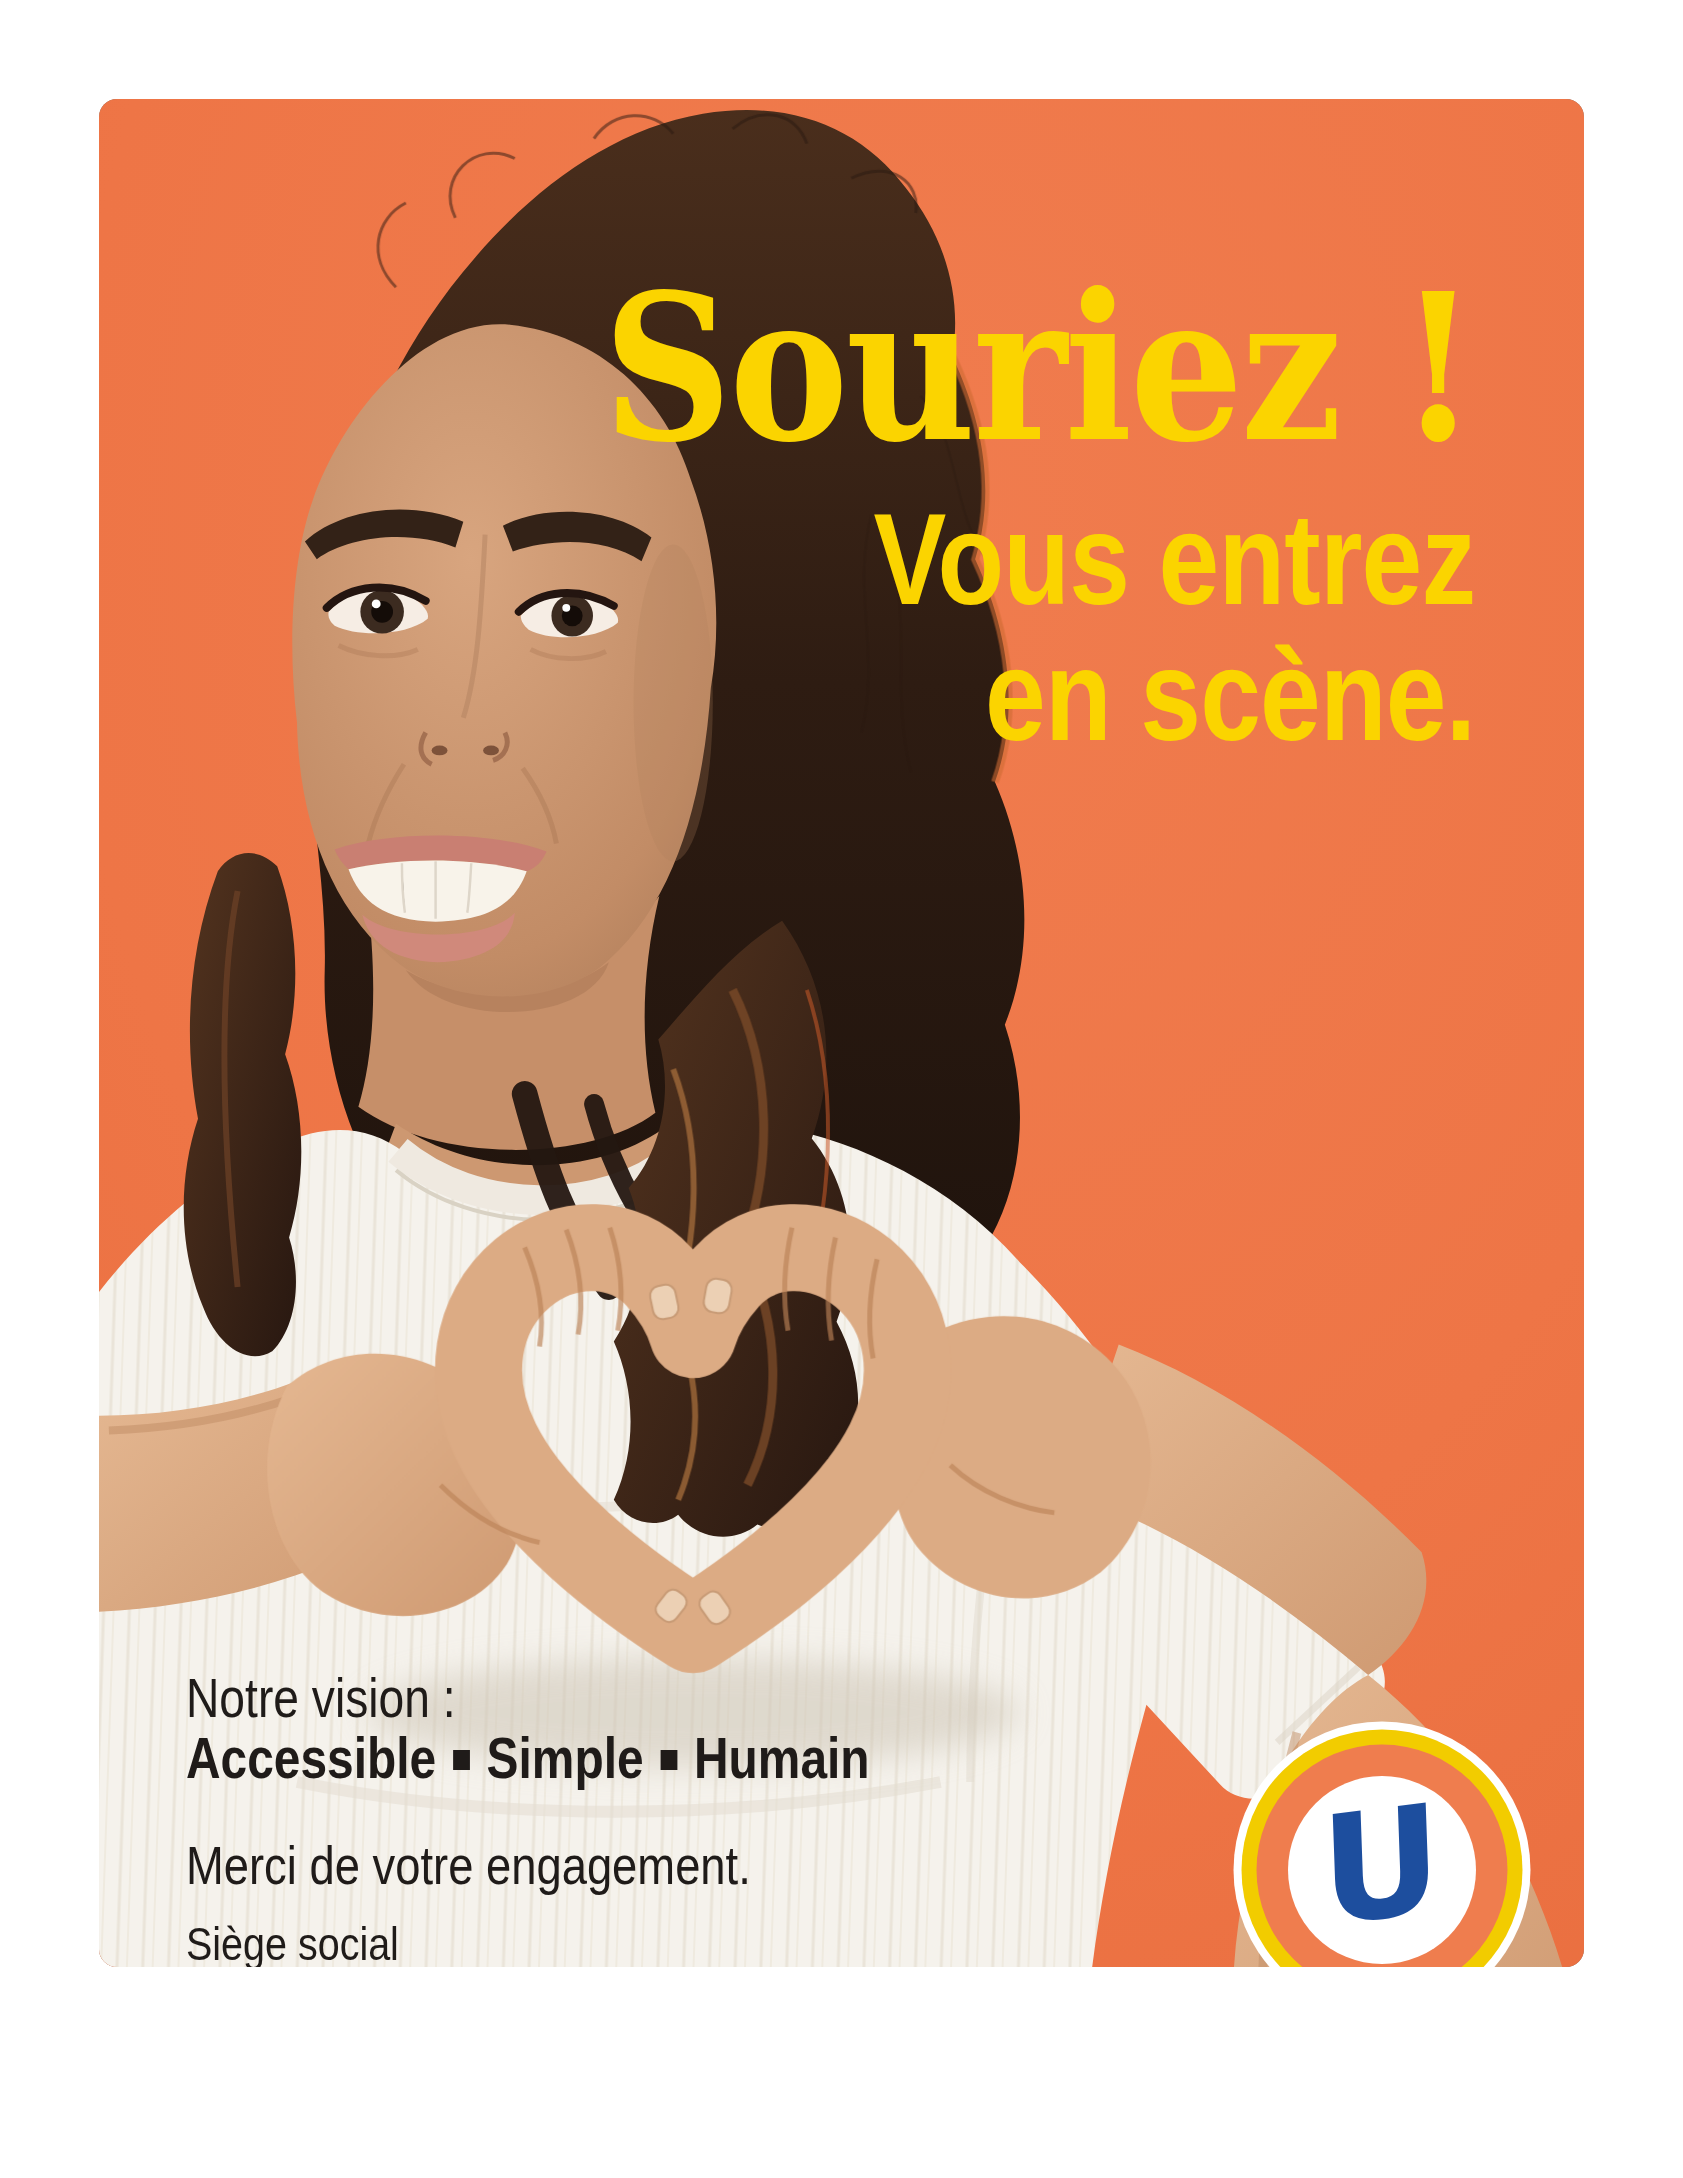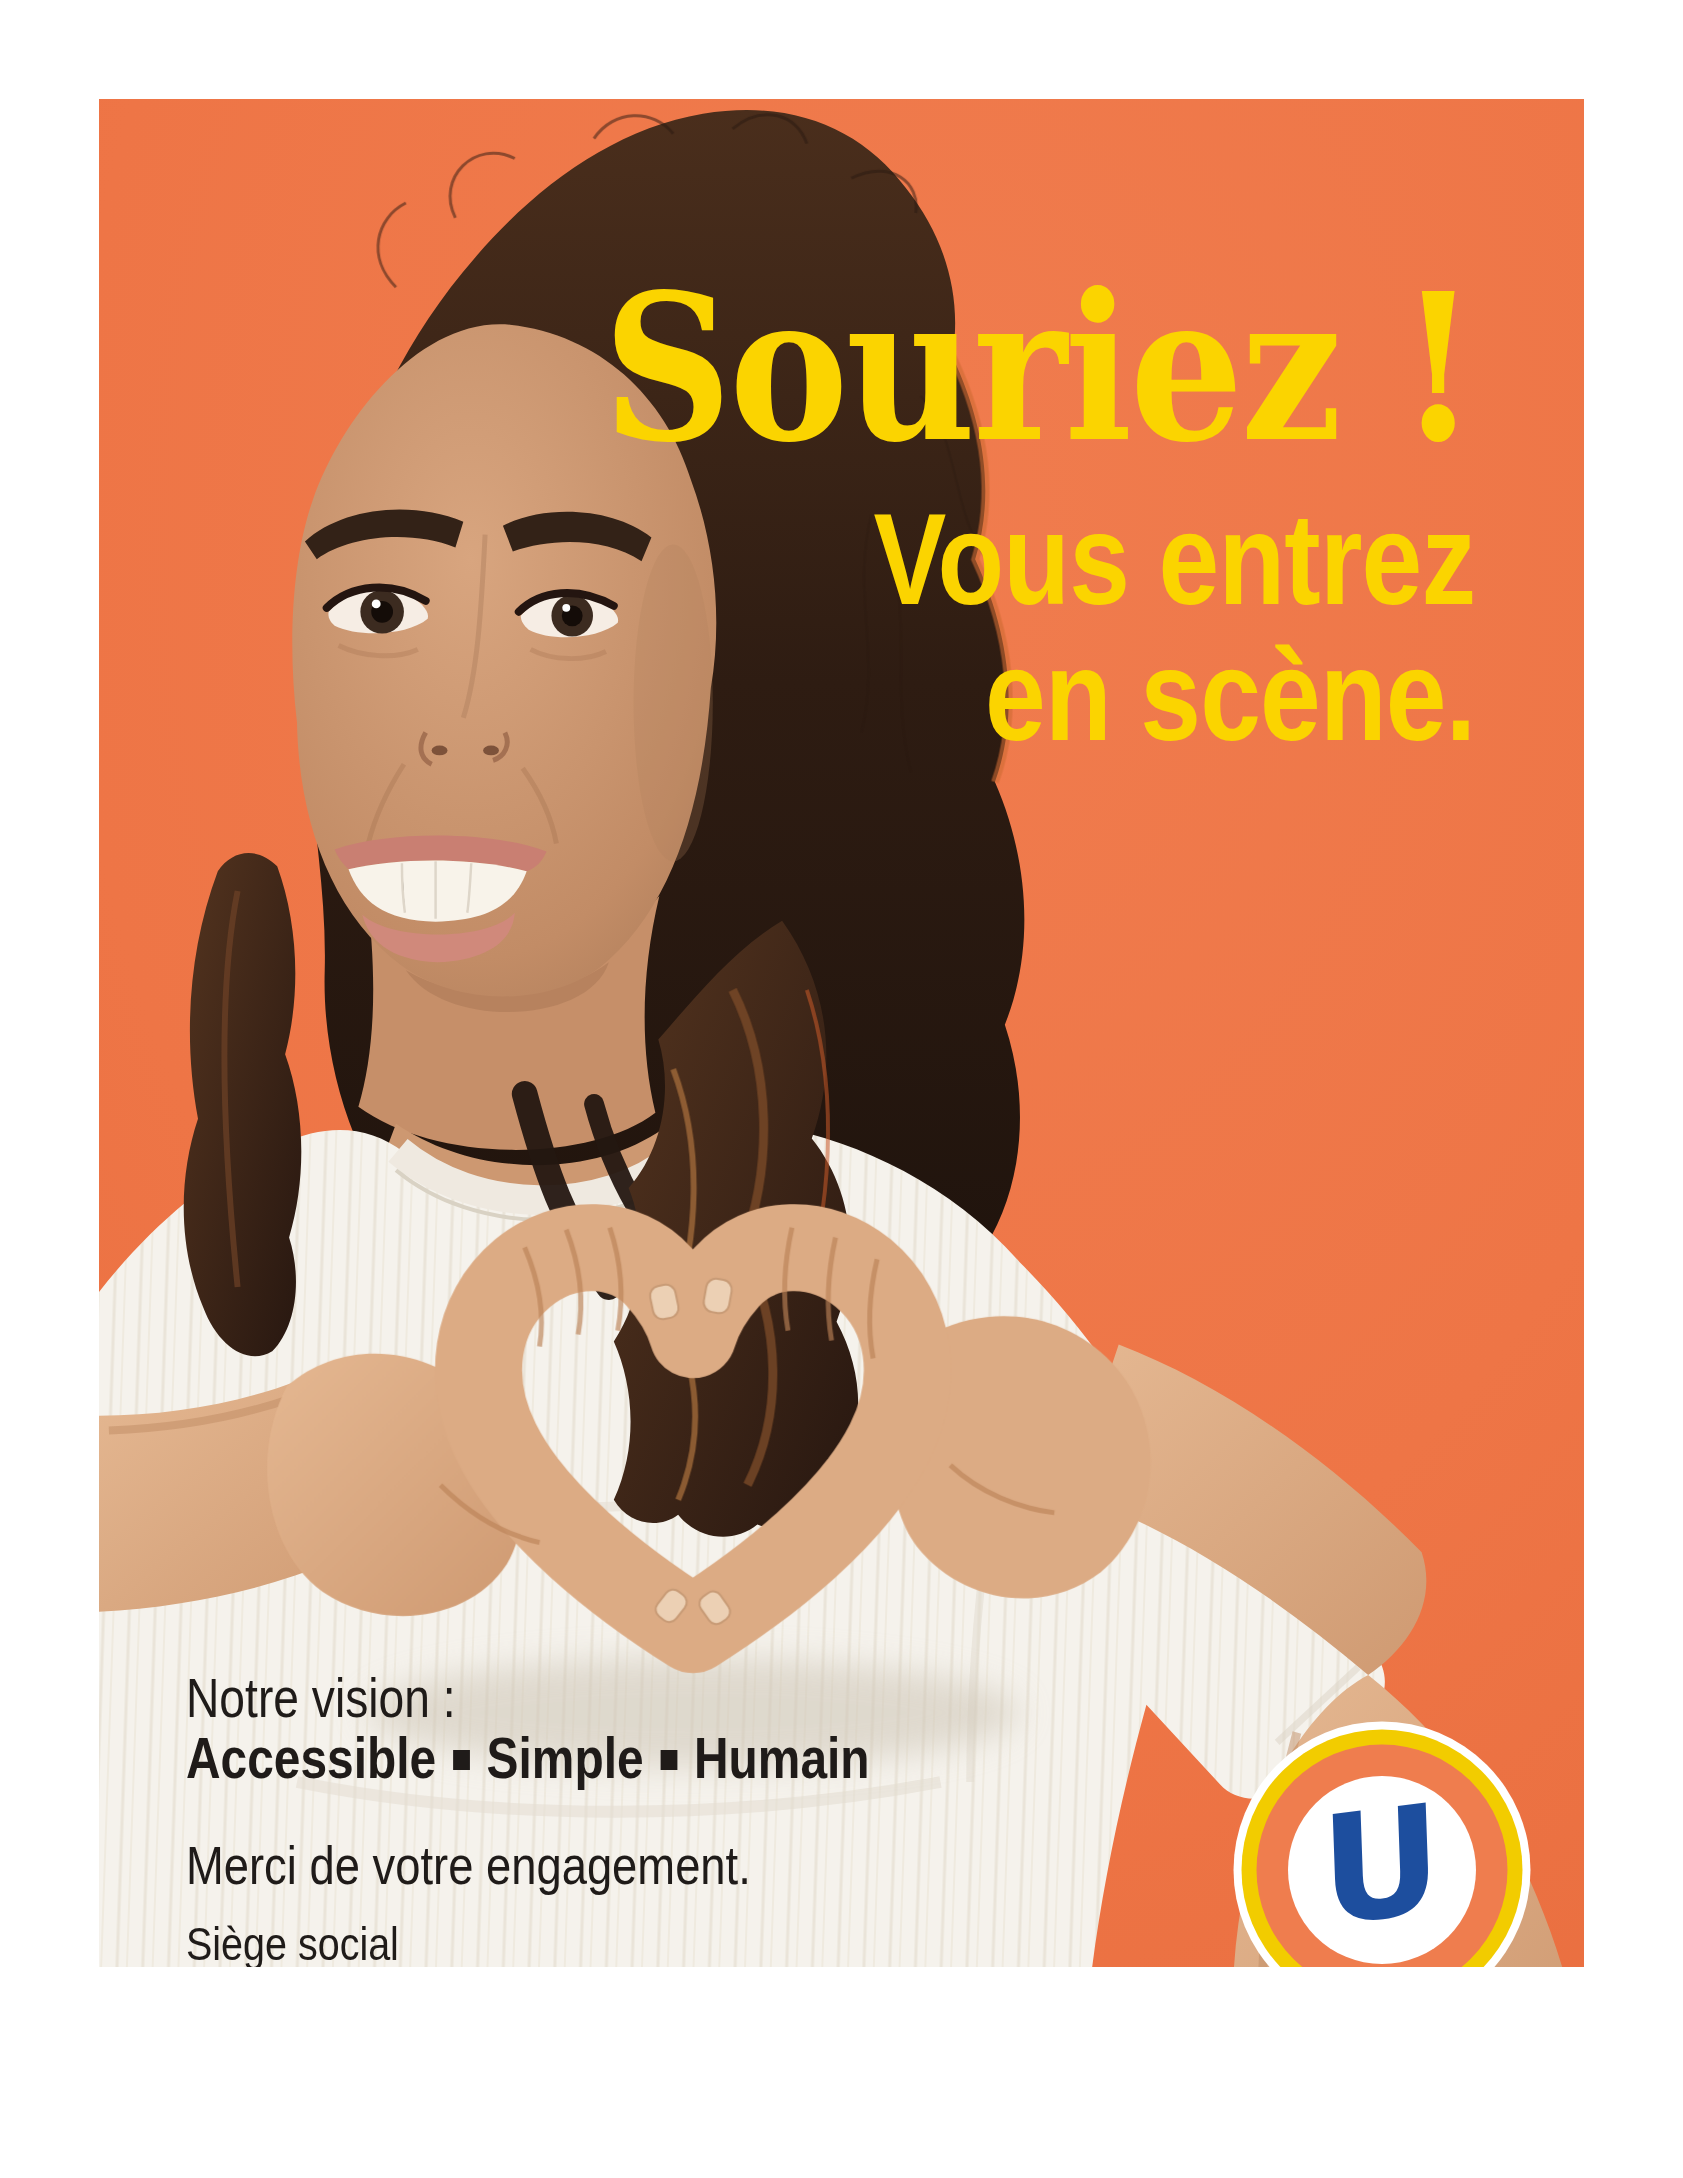--- a/index.html
+++ b/index.html
@@ -4,21 +4,21 @@
 <style>
   html,body{margin:0;padding:0;}
   body{
     width:1683px;height:2178px;position:relative;
     background:#ffffff;
     font-family:"Liberation Sans",sans-serif;
     overflow:hidden;
   }
   .poster{
     position:absolute;left:99px;top:99px;width:1485px;height:1868px;
-    overflow:hidden;background:#737373;
+    overflow:hidden;background:#737373;border-radius:18px;
   }
   .illustration{position:absolute;left:0;top:0;width:1485px;height:1980px;}
   
   .headline{
     position:absolute;top:167px;right:109px;
     font-family:"DejaVu Serif",serif;font-weight:700;
     font-size:203px;line-height:203px;color:#fbd400;
     transform:scaleX(.88);transform-origin:100% 50%;
     letter-spacing:-3px;white-space:nowrap;
   }

